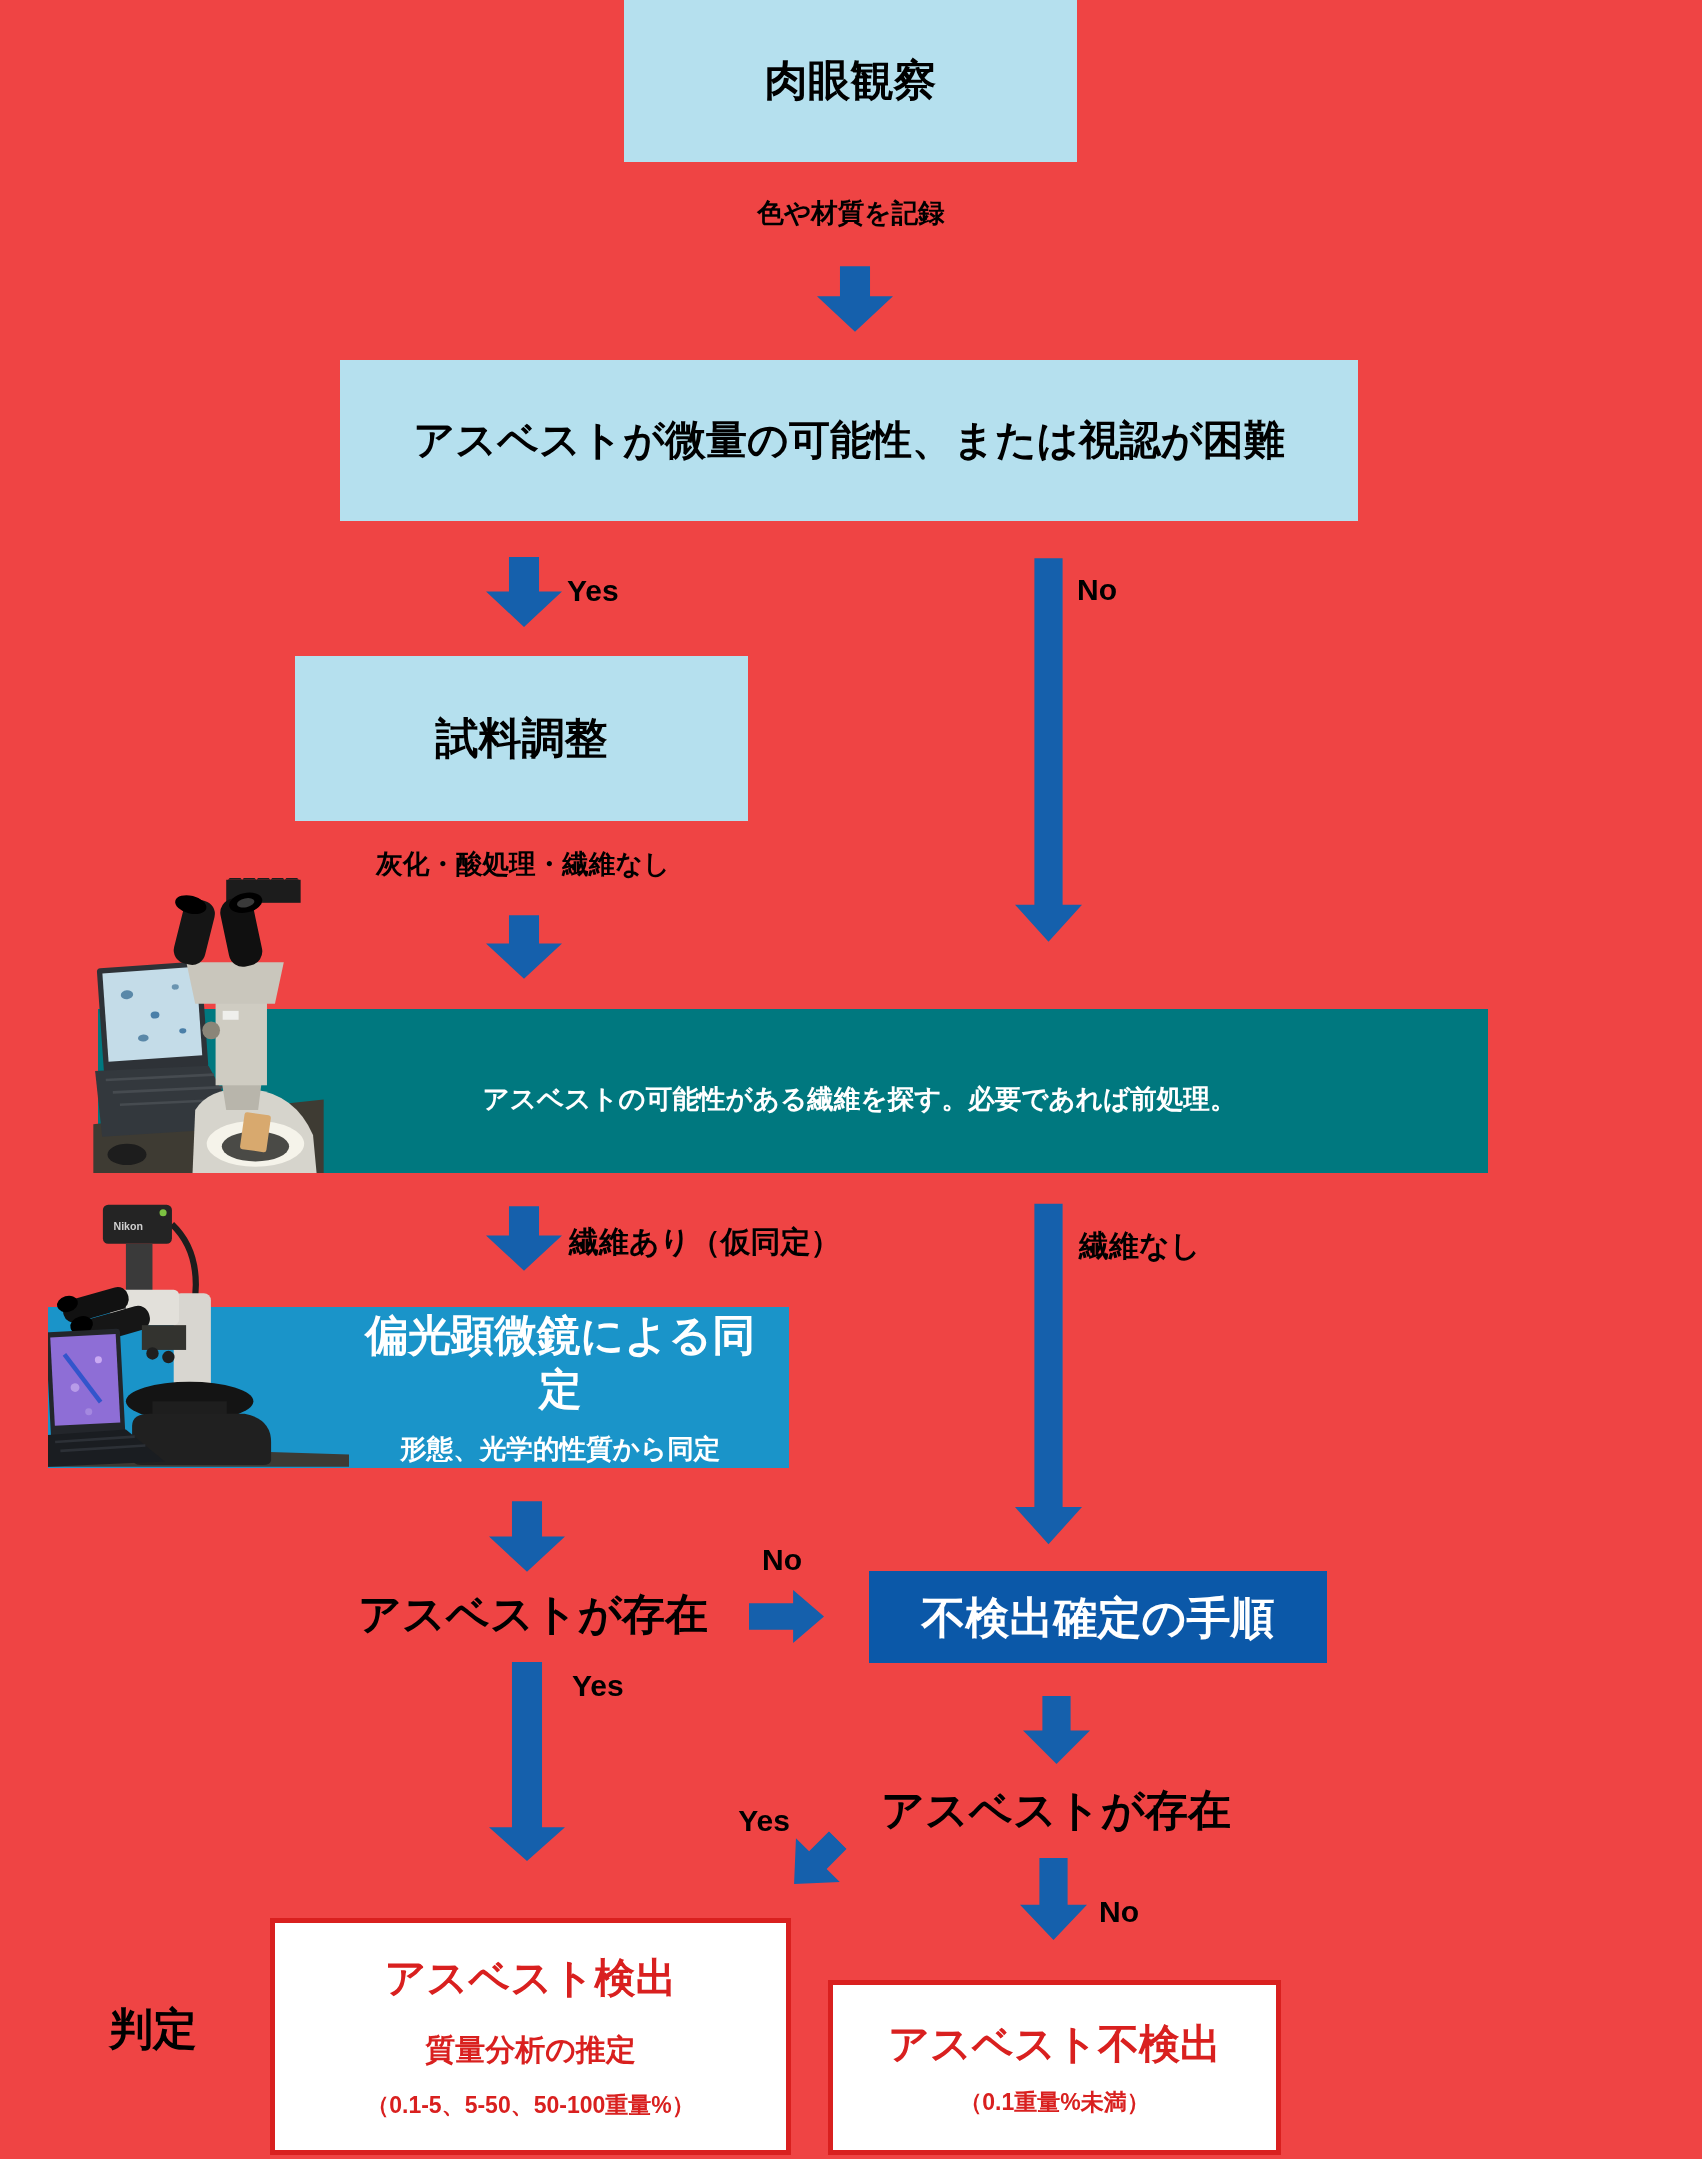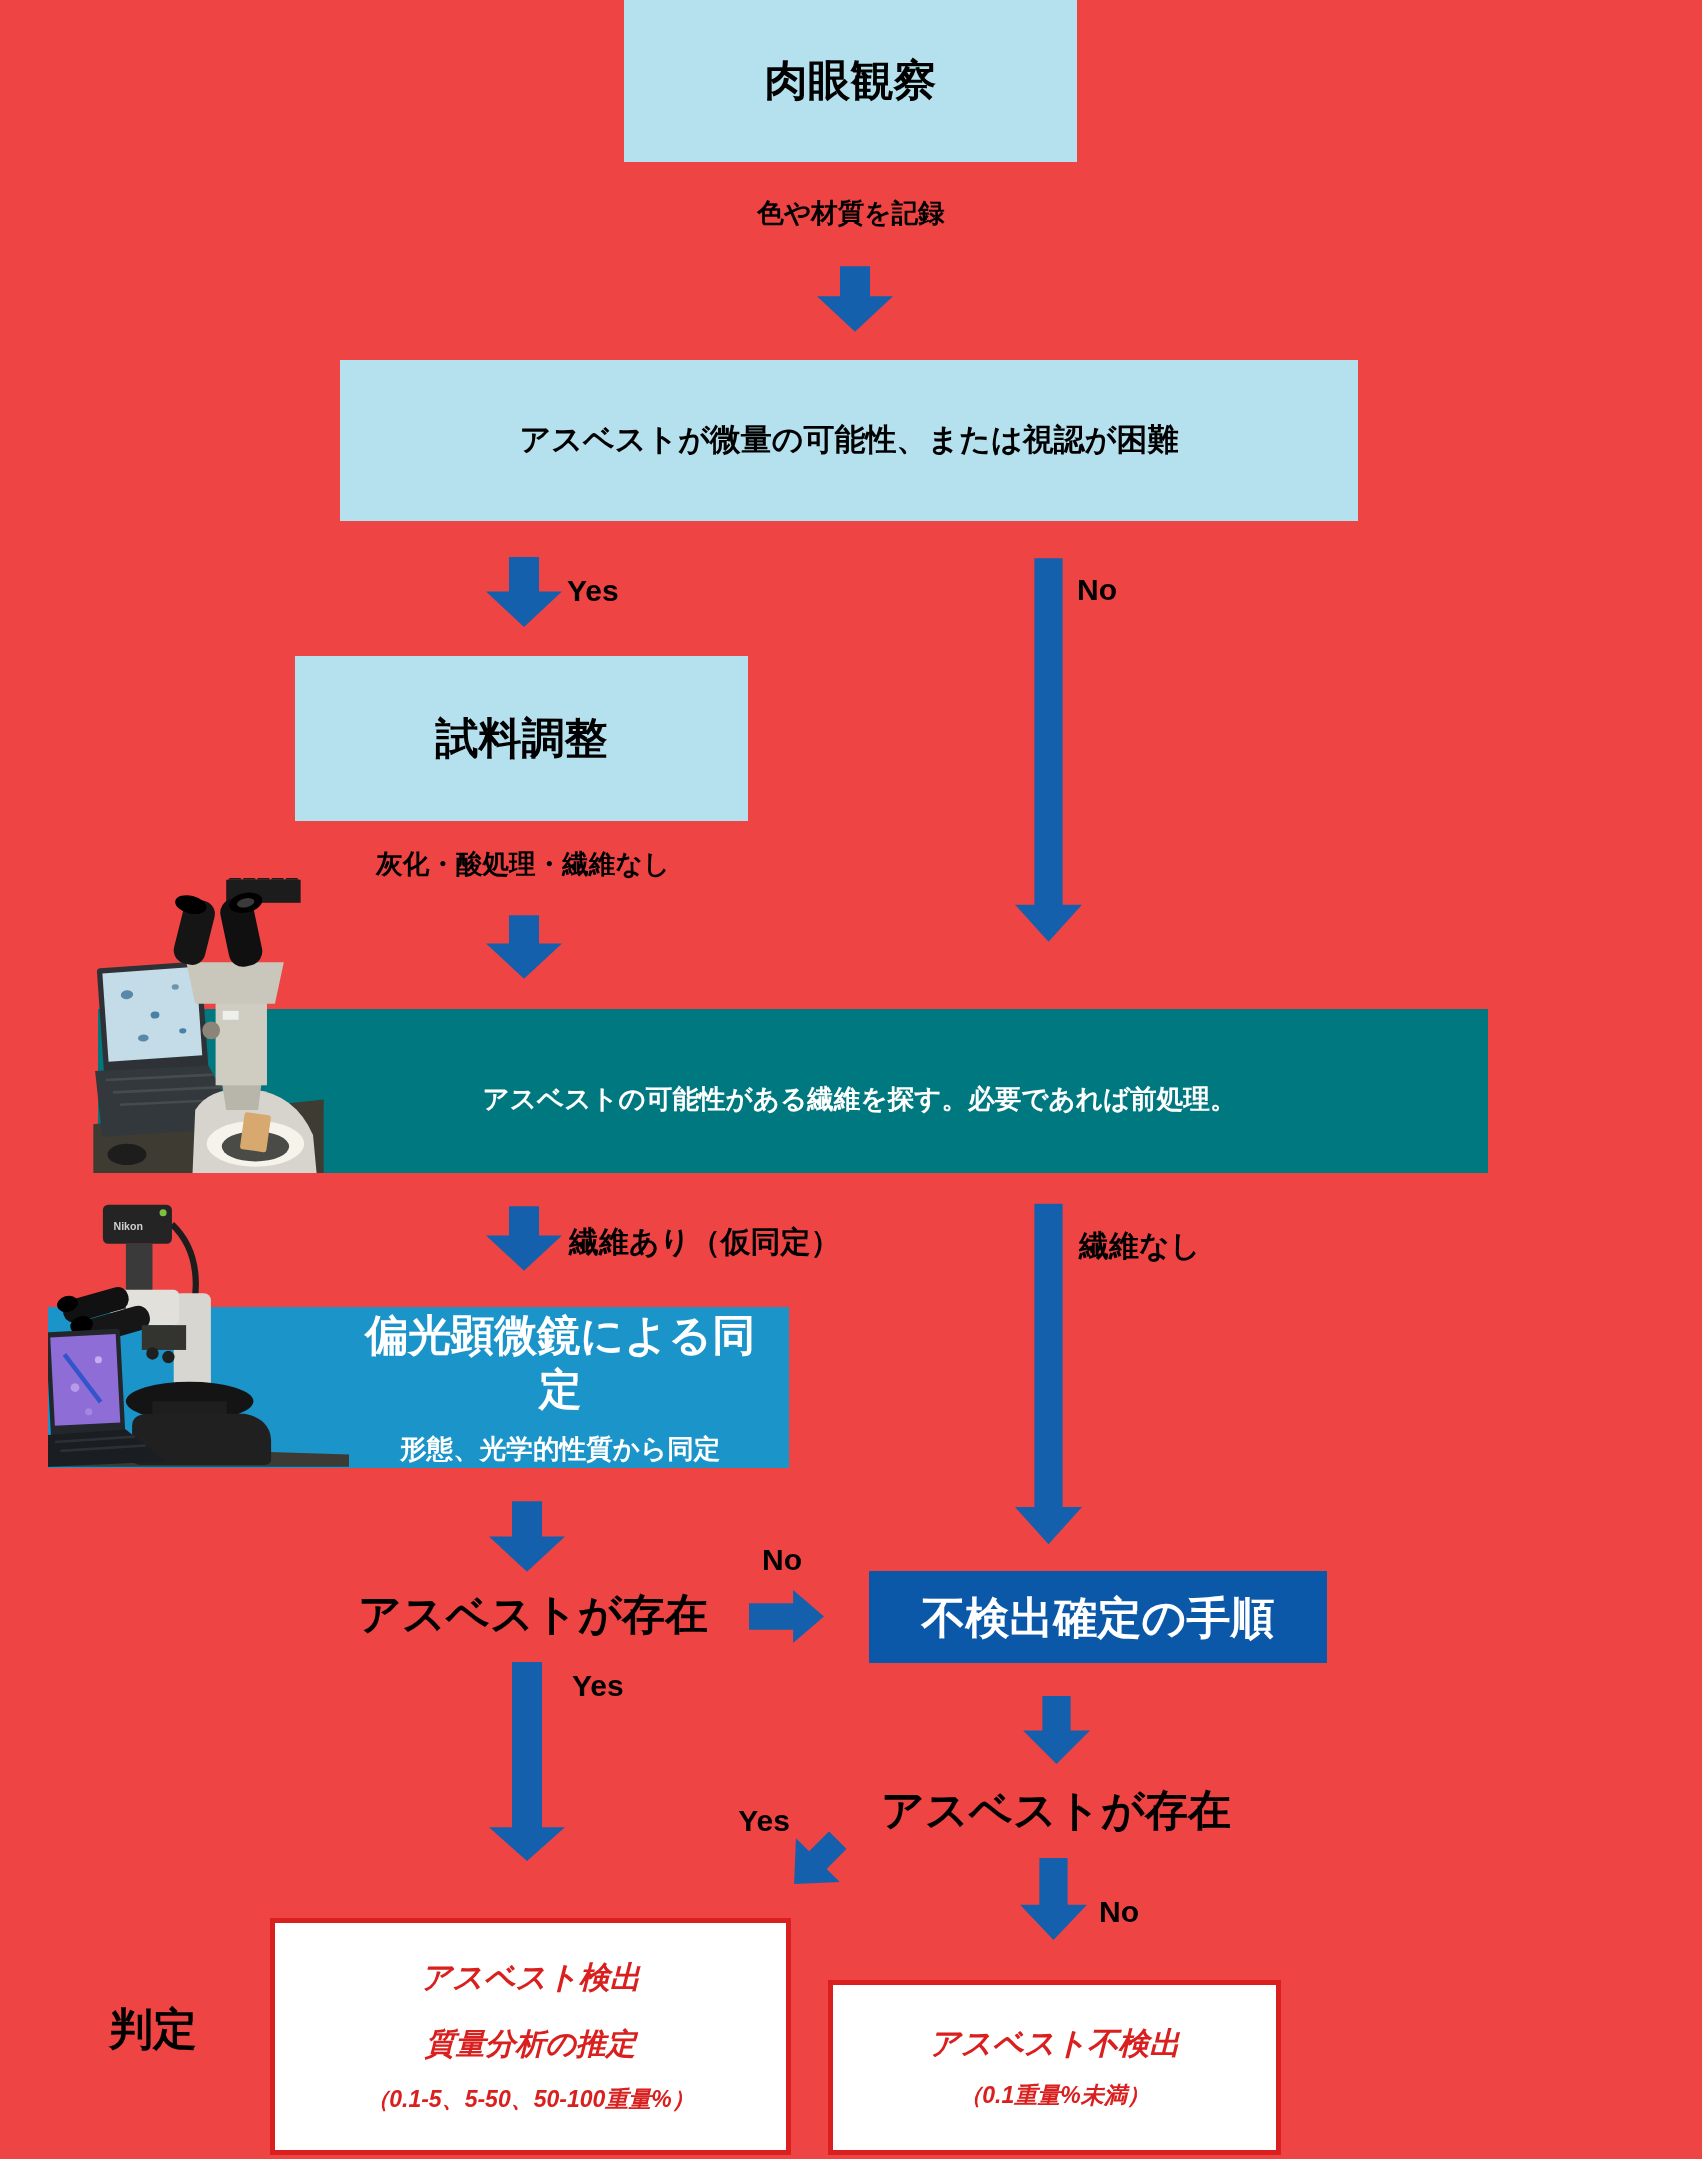--- a/index.html
+++ b/index.html
@@ -6,22 +6,22 @@
   #canvas{
     position:relative;width:1702px;height:2159px;margin:0 auto;background:#ef4444;
     font-family:"Liberation Sans","DejaVu Sans",sans-serif;overflow:hidden;
   }
   .node{position:absolute;display:flex;flex-direction:column;align-items:center;justify-content:center;
         font-weight:bold;text-align:center;box-sizing:border-box;line-height:1.25;}
   .lightblue{background:#B5E0EE;color:#000;}
   .teal{background:#00787F;color:#fff;}
   .brightblue{background:#1A94C9;color:#fff;}
   .darkblue{background:#0B58A8;color:#fff;}
-  .redbox{background:#fff;border:5.3px solid #D9201F;color:#D9201F;font-style:italic;}
-  .t48{font-size:43px;} .t46{font-size:31px;}
+  .redbox{background:#fff;border:5.3px solid #D9201F;color:#D9201F;}
+  .t48{font-size:43px;} .t46{font-size:41px;}
   .t34{font-size:30px;} .t30{font-size:26.6px;} .t26{font-size:23px;} .t50{font-size:44px;}
   .lbl{position:absolute;font-weight:bold;color:#000;white-space:nowrap;transform:translate(-50%,-50%);}
   .lbl-left{position:absolute;font-weight:bold;color:#000;white-space:nowrap;transform:translate(0,-50%);}
   .arrow{position:absolute;color:#1560AC;}
   .arrow polygon{fill:currentColor;}
   .photo{position:absolute;}
   .gap18{height:16px;flex:none;} .gap20{height:17.7px;flex:none;}
   .gap26{height:23px;flex:none;} .gap30{height:26.6px;flex:none;}
 </style>
 </head>

